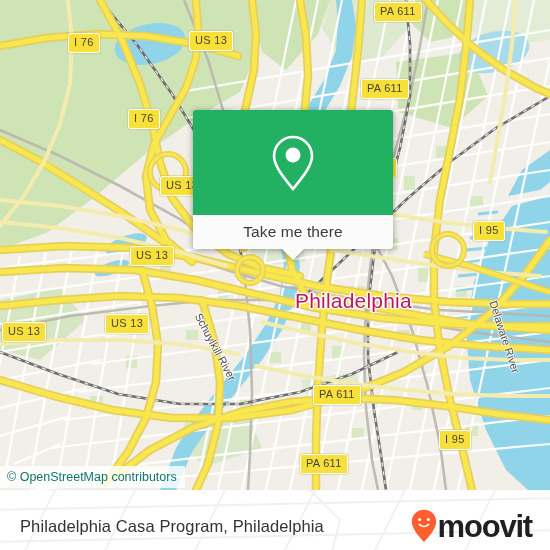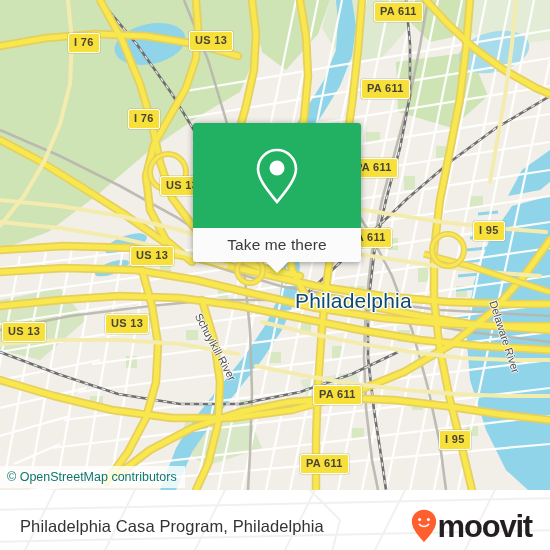--- a/index.html
+++ b/index.html
@@ -15,52 +15,52 @@
   #mapsvg{position:absolute;left:0;top:0;}
 
   
   .shield{
     position:absolute;
     background:#f7e03a;
     border:1.5px solid #ffffff;
     border-radius:2px;
     color:#4a4437;
     font-size:11px;
-    font-weight:bold;
+    font-weight:normal;
     line-height:1;
     padding:3px 5px 4px 5px;
     letter-spacing:0.3px;
     white-space:nowrap;
     box-shadow:0 0 0 0.5px rgba(180,165,60,.55);
     text-align:right;
   }
 
   
   .city-label{
     position:absolute;
-    color:#0c4a6e;
+    color:#be185d;
     font-size:21px;
     letter-spacing:0.2px;
     white-space:nowrap;
     text-shadow:
       -1.4px 0 1px #fff, 1.4px 0 1px #fff, 0 -1.4px 1px #fff, 0 1.4px 1px #fff,
       -1px -1px 1px #fff, 1px 1px 1px #fff, -1px 1px 1px #fff, 1px -1px 1px #fff;
   }
   .river-label{
     position:absolute;
     color:#4a4a48;
     font-size:11px;
     white-space:nowrap;
     text-shadow:
       -1px 0 1px #fff, 1px 0 1px #fff, 0 -1px 1px #fff, 0 1px 1px #fff;
   }
 
   
   #popup{
-    position:absolute;left:193px;top:123px;width:168px;
+    position:absolute;left:193px;top:110px;width:200px;
     filter:drop-shadow(0 1px 3px rgba(0,0,0,.38));
   }
   #popup-green{
     background:#22b062;
     height:105px;
     border-radius:3px 3px 0 0;
     display:flex;align-items:center;justify-content:center;
   }
   #popup-white{
     background:#fbfbfb;

